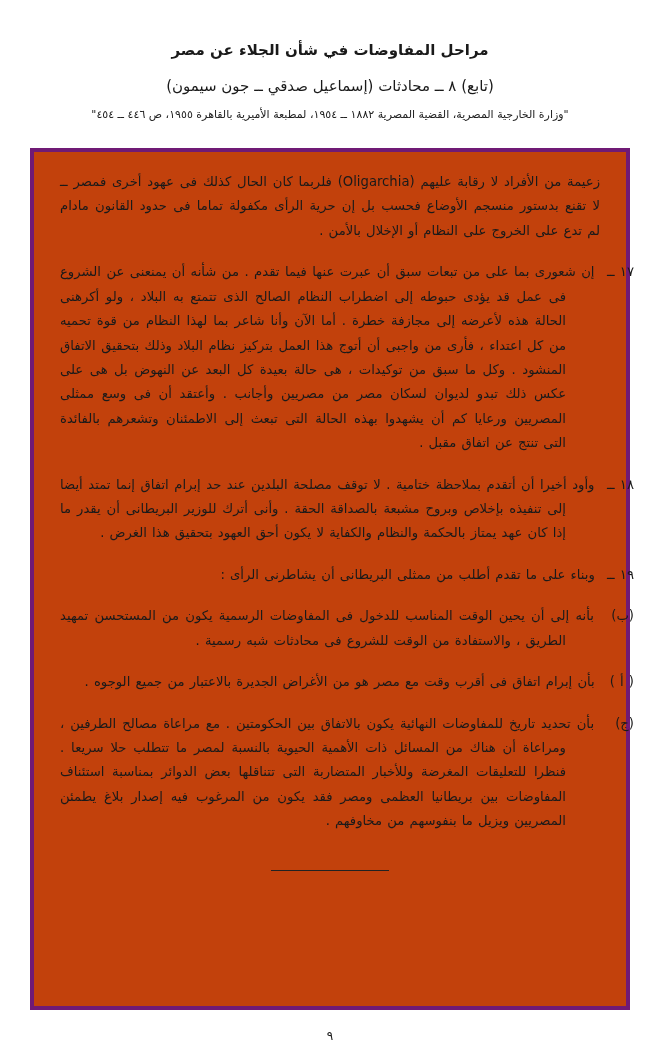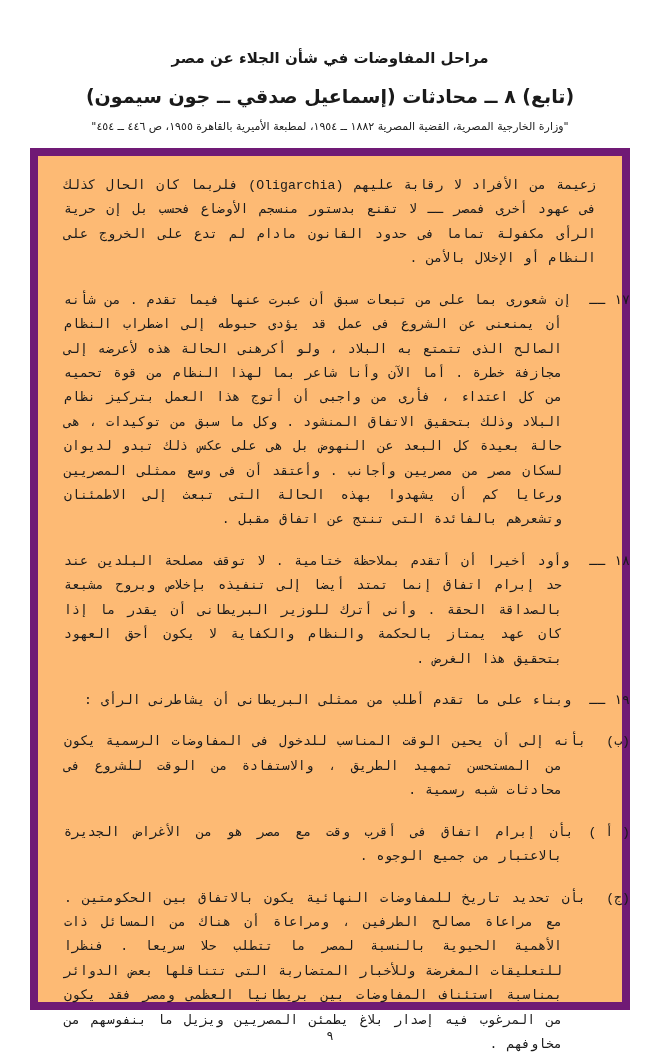--- a/index.html
+++ b/index.html
@@ -13,59 +13,58 @@
     font-family: "DejaVu Sans", sans-serif;
     color: #1a1a1a;
     position: relative;
     overflow: hidden;
   }
   .page {
     width: 660px;
     height: 1057px;
     position: relative;
     box-sizing: border-box;
-    padding: 12px;
+    padding: 4px;
   }
 
   
   .header {
     text-align: center;
     padding-top: 36px;
   }
   .header .h-title {
     font-size: 15px;
     font-weight: bold;
     letter-spacing: 0px;
     line-height: 1.4;
     direction: rtl;
   }
   .header .h-sub {
-    font-size: 19px;
-    font-weight: bold;
+    font-size: 15px;
+    font-weight: normal;
     margin-top: 16px;
     direction: rtl;
   }
   .header .h-source {
     font-size: 11px;
     margin-top: 13px;
     direction: rtl;
     color: #222;
   }
 
   
   .frame {
     position: absolute;
     left: 30px;
     top: 148px;
     width: 600px;
     height: 862px;
-    border: 8px solid #701a75;
+    border: 4px solid #701a75;
     box-sizing: border-box;
-    background: #fdba74;
-    font-family: Liberation Mono, monospace;
+    background: #c2410c;
   }
   .frame-inner {
     position: absolute;
     inset: 0;
     padding: 16px 26px 10px 26px;
     box-sizing: border-box;
     direction: rtl;
   }
 
   

